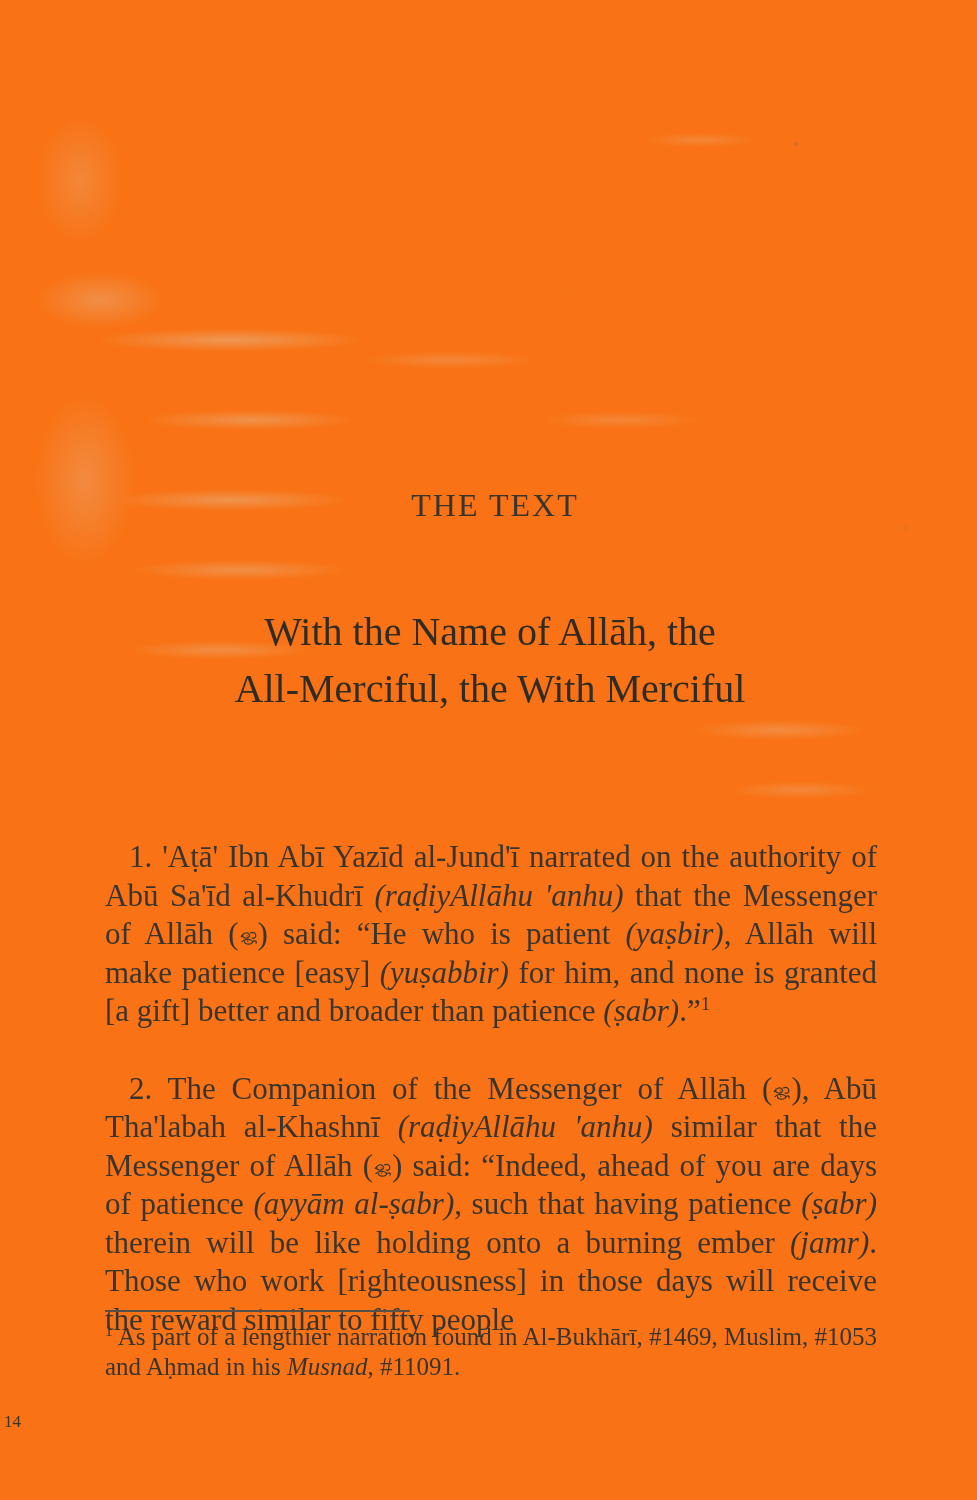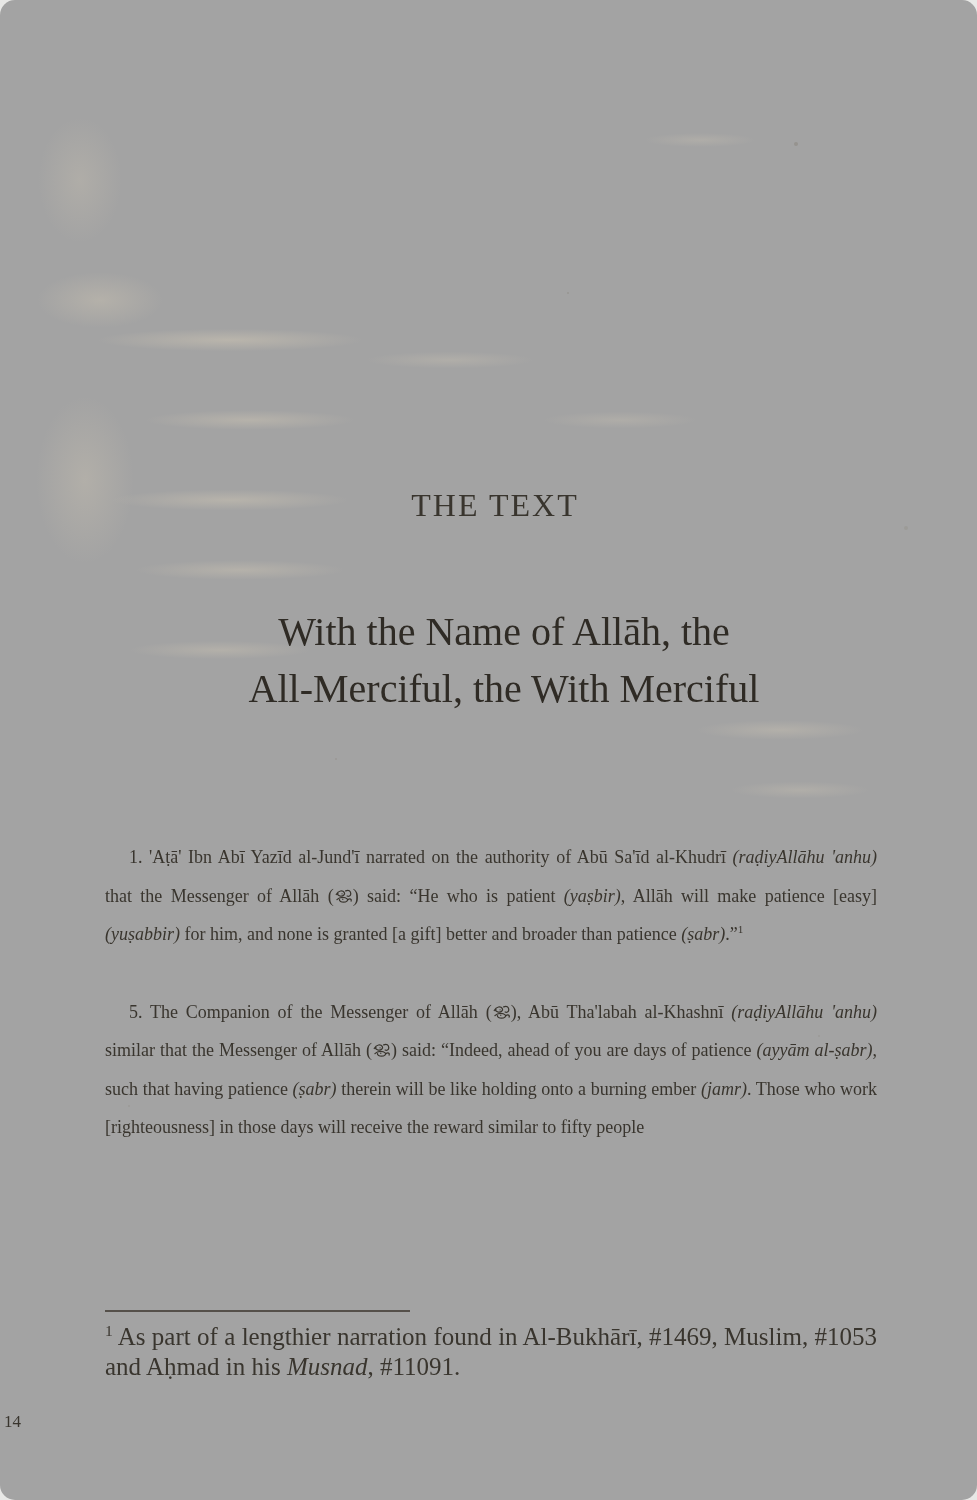--- a/index.html
+++ b/index.html
@@ -1,25 +1,24 @@
 <!DOCTYPE html>
 <html><head>
 <meta charset="utf-8">
 <style>
   html, body { margin: 0; padding: 0; background: #e8e8e6; }
   .page {
     position: relative;
     width: 977px;
     height: 1500px;
     margin: 0 auto;
-    background: #a3a3a3;
+    background: #f97316;
     color: #39352e;
     font-family: "Liberation Serif", "DejaVu Serif", serif;
     overflow: hidden;
-    border-radius: 15px;
   }
   
   .page .stains {
     position: absolute; inset: 0;
     pointer-events: none;
     background-image:
       radial-gradient(190px 16px at 230px 340px, rgba(222,210,186,.38), transparent 70%),
       radial-gradient(150px 14px at 250px 420px, rgba(222,210,186,.32), transparent 70%),
       radial-gradient(170px 15px at 230px 500px, rgba(222,210,186,.34), transparent 70%),
       radial-gradient(150px 14px at 240px 570px, rgba(222,210,186,.30), transparent 70%),
@@ -48,32 +47,32 @@
   .kicker {
     position: absolute;
     top: 487px; left: 105px; width: 780px;
     text-align: center;
     font-size: 32px;
     letter-spacing: 2px;
     color: #39352e;
   }
   .title {
     position: absolute;
-    top: 603px; left: 114px; width: 780px;
+    top: 603px; left: 100px; width: 780px;
     margin: 0;
     text-align: center;
     font-size: 40px;
     font-weight: normal;
     line-height: 57px;
     color: #2f2b25;
   }
   .body-block {
     position: absolute;
     top: 838px; left: 105px; width: 772px;
-    font-size: 18px;
+    font-size: 31px;
     line-height: 38.5px;
     text-align: justify;
   }
   .body-block p {
     margin: 0 0 39px 0;
     text-indent: 24px;
   }
   .it { font-style: italic; }
   .sup { vertical-align: super; font-size: 0.62em; line-height: 0; }
   .honorific {
@@ -120,21 +119,21 @@
 
   <div class="body-block">
     <p><span class="rm">1. 'Aṭā' Ibn Abī Yazīd al-Jund'ī narrated on the authority of Abū Sa'īd al-Khudrī </span><span class="it">(raḍiyAllāhu 'anhu)</span><span class="rm"> that the Messenger of Allāh (</span><span class="honorific"><svg viewBox="0 0 26 22" fill="none" stroke="currentColor" stroke-width="1.7" stroke-linecap="round">
             <path d="M3 9 C6 3 12 3 14 6 C16 9 12 12 8 11 C5 10 4 8.5 5.5 7"></path>
             <path d="M4 16 C8 12 15 12 18 15 C20 17 17 19.5 13 19.5 C10 19.5 7 18 7.5 16"></path>
             <path d="M16 4 C20 2 23 4 23 8 C23 11 20 12 18 11"></path>
             <path d="M19 16 C22 14 24.5 15.5 23.5 18"></path>
             <circle cx="11" cy="8" r="0.9" fill="currentColor" stroke="none"></circle>
             <circle cx="12" cy="15.5" r="0.9" fill="currentColor" stroke="none"></circle>
           </svg></span><span class="rm">) said: “He who is patient </span><span class="it">(yaṣbir)</span><span class="rm">, Allāh will make patience [easy] </span><span class="it">(yuṣabbir)</span><span class="rm"> for him, and none is granted [a gift] better and broader than patience </span><span class="it">(ṣabr)</span><span class="rm">.”</span><span class="sup">1</span></p>
-    <p><span class="rm">5. The Companion of the Messenger of Allāh (</span><span class="honorific"><svg viewBox="0 0 26 22" fill="none" stroke="currentColor" stroke-width="1.7" stroke-linecap="round">
+    <p><span class="rm">2. The Companion of the Messenger of Allāh (</span><span class="honorific"><svg viewBox="0 0 26 22" fill="none" stroke="currentColor" stroke-width="1.7" stroke-linecap="round">
             <path d="M3 9 C6 3 12 3 14 6 C16 9 12 12 8 11 C5 10 4 8.5 5.5 7"></path>
             <path d="M4 16 C8 12 15 12 18 15 C20 17 17 19.5 13 19.5 C10 19.5 7 18 7.5 16"></path>
             <path d="M16 4 C20 2 23 4 23 8 C23 11 20 12 18 11"></path>
             <path d="M19 16 C22 14 24.5 15.5 23.5 18"></path>
             <circle cx="11" cy="8" r="0.9" fill="currentColor" stroke="none"></circle>
             <circle cx="12" cy="15.5" r="0.9" fill="currentColor" stroke="none"></circle>
           </svg></span><span class="rm">), Abū Tha'labah al-Khashnī </span><span class="it">(raḍiyAllāhu 'anhu)</span><span class="rm"> similar that the Messenger of Allāh (</span><span class="honorific"><svg viewBox="0 0 26 22" fill="none" stroke="currentColor" stroke-width="1.7" stroke-linecap="round">
             <path d="M3 9 C6 3 12 3 14 6 C16 9 12 12 8 11 C5 10 4 8.5 5.5 7"></path>
             <path d="M4 16 C8 12 15 12 18 15 C20 17 17 19.5 13 19.5 C10 19.5 7 18 7.5 16"></path>
             <path d="M16 4 C20 2 23 4 23 8 C23 11 20 12 18 11"></path>

